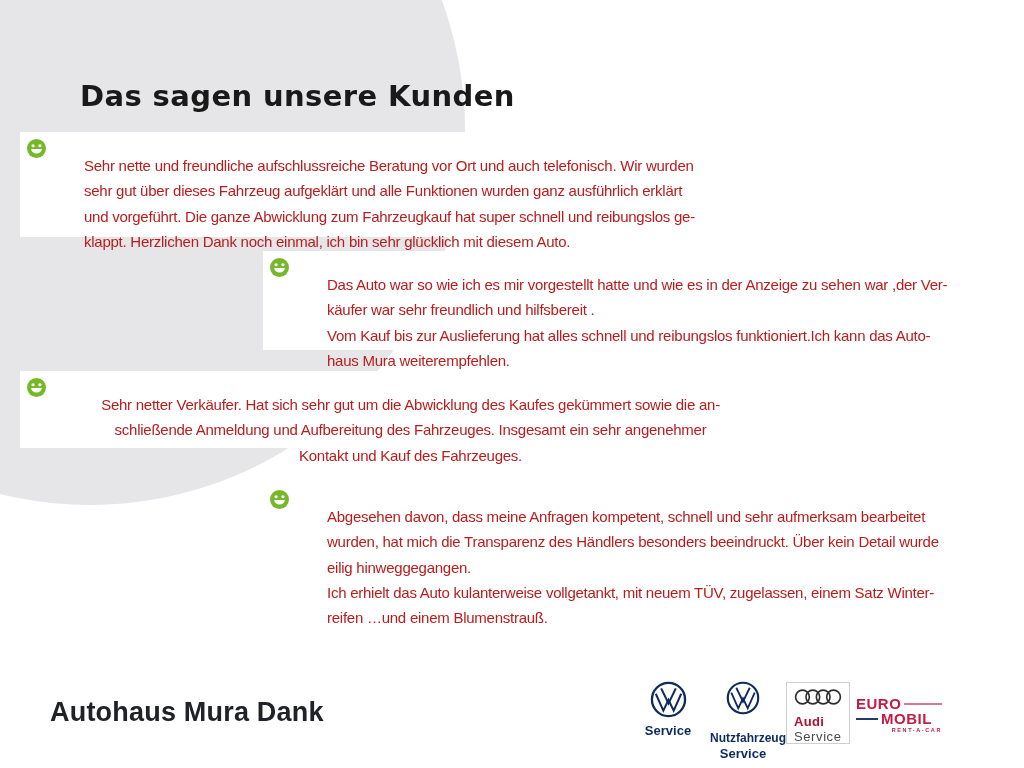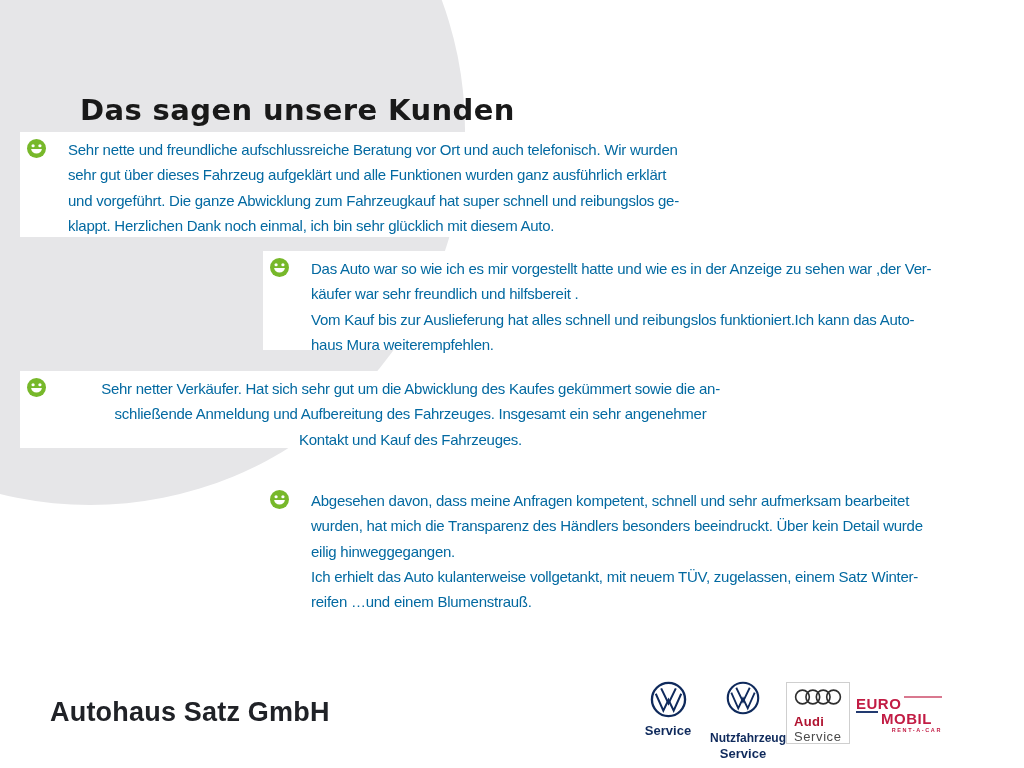--- a/index.html
+++ b/index.html
@@ -5,30 +5,30 @@
   html,body{margin:0;padding:0;}
   body{
     width:1024px;height:768px;position:relative;overflow:hidden;
     background:#ffffff;font-family:"Liberation Sans",sans-serif;
   }
   .decor-circle{
     position:absolute;left:-285px;top:-245px;width:750px;height:750px;
     border-radius:50%;background:#e6e6e8;z-index:0;
   }
   .page-title{
-    position:absolute;left:80px;top:74px;z-index:2;
+    position:absolute;left:80px;top:60px;z-index:2;
     font-family:"DejaVu Sans",sans-serif;font-weight:bold;font-size:29px;
     letter-spacing:.4px;color:#191919;
   }
   .card{position:absolute;background:#ffffff;z-index:1;}
   .card .smiley{position:absolute;left:7px;top:7px;width:19px;height:19px;}
   .quote{
-    margin:0;padding:5px 6px 0 48px;
+    margin:16px;padding:5px 6px 0 48px;
     font-size:15px;line-height:25.3px;letter-spacing:-0.25px;
-    color:#0369a1;white-space:pre;
+    color:#b91c1c;white-space:pre;
   }
   #card1{left:20px;top:132px;width:739px;height:105px;}
   #card2{left:263px;top:251px;width:761px;height:99px;}
   #card3{left:20px;top:371px;width:739px;height:77px;text-align:center;}
   #card4{left:263px;top:483px;width:761px;height:133px;}
   #card2 .quote,#card4 .quote{}
 
   .company-name{
     position:absolute;left:50px;top:697px;z-index:2;
     font-weight:bold;font-size:27px;color:#202227;letter-spacing:.2px;
@@ -37,21 +37,21 @@
   #logo-vw-service{left:640px;top:681px;width:56px;}
   #logo-vw-nutz{left:710px;top:681px;width:66px;}
   #logo-audi{left:786px;top:682px;width:64px;height:62px;border:1px solid #cfcfcf;
     background:#fff;text-align:left;padding:6px 0 0 7px;box-sizing:border-box;}
   #logo-euromobil{left:856px;top:696px;width:86px;text-align:left;}
 
   .vw-label{font-size:13px;font-weight:bold;color:#0f2a5c;margin-top:1px;}
   .vw-label-small{font-size:12px;font-weight:bold;color:#0f2a5c;margin-top:12px;}
   .audi-brand{font-size:13px;font-weight:bold;color:#b01330;margin-top:5px;letter-spacing:.3px;}
   .audi-label{font-size:13px;color:#4a4a4a;letter-spacing:.6px;}
-  .em-row{display:flex;align-items:flex-start;}
+  .em-row{display:flex;align-items:center;}
   .em-word{font-size:15px;font-weight:bold;color:#c21c44;letter-spacing:.5px;line-height:15px;}
   .em-line-red{flex:1;height:2px;background:#d9788f;margin-left:3px;}
   .em-line-navy{width:22px;height:2px;background:#223a70;margin-right:3px;}
   .em-sub{font-size:5.5px;font-weight:bold;color:#c21c44;letter-spacing:1.6px;text-align:right;margin-top:1px;}
 </style>
 </head>
 <body>
 
 <div class="decor-circle"></div>
 
@@ -110,21 +110,21 @@
         <path d="M4.3 10.6 A 5.8 5.8 0 0 0 15.7 10.6 Z" fill="#fff"></path>
       </svg>
   </span>
   <p class="quote">Abgesehen davon, dass meine Anfragen kompetent, schnell und sehr aufmerksam bearbeitet
 wurden, hat mich die Transparenz des Händlers besonders beeindruckt. Über kein Detail wurde
 eilig hinweggegangen.
 Ich erhielt das Auto kulanterweise vollgetankt, mit neuem TÜV, zugelassen, einem Satz Winter-
 reifen …und einem Blumenstrauß.</p>
 </div>
 
-<div class="company-name">Autohaus Satz GmbH</div>
+<div class="company-name">Autohaus Mura Dank</div>
 
 <div class="logo" id="logo-vw-service">
   <span>
     <svg viewBox="0 0 48 48" width="37" height="37" fill="none" stroke="#0f2a5c">
       <circle cx="24" cy="24" r="21.5" stroke-width="3"></circle>
       <path d="M14.5 9.5 L24 29 L33.5 9.5" stroke-width="2.6"></path>
       <path d="M7.5 16.5 L17.3 38.5 L24 24.5 L30.7 38.5 L40.5 16.5" stroke-width="2.6"></path>
     </svg>
   </span>
   <div class="vw-label">Service</div>

